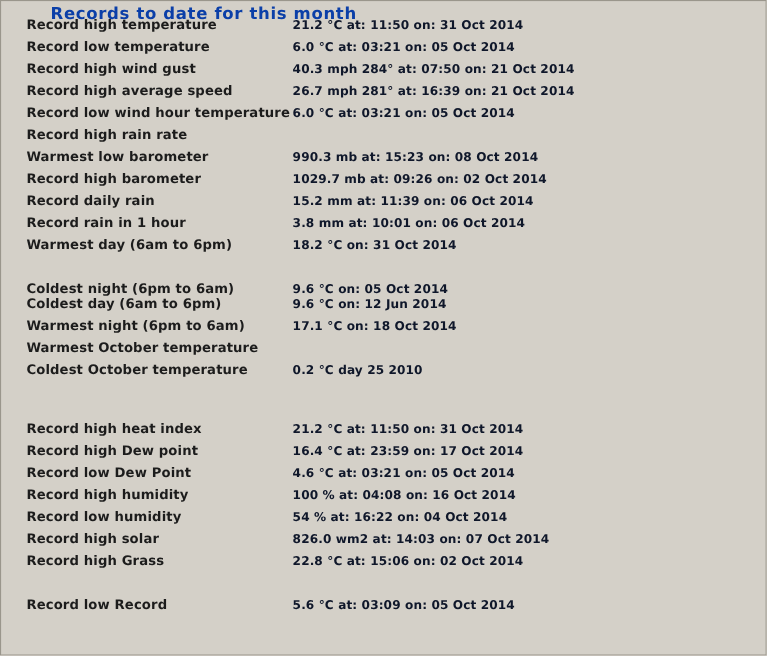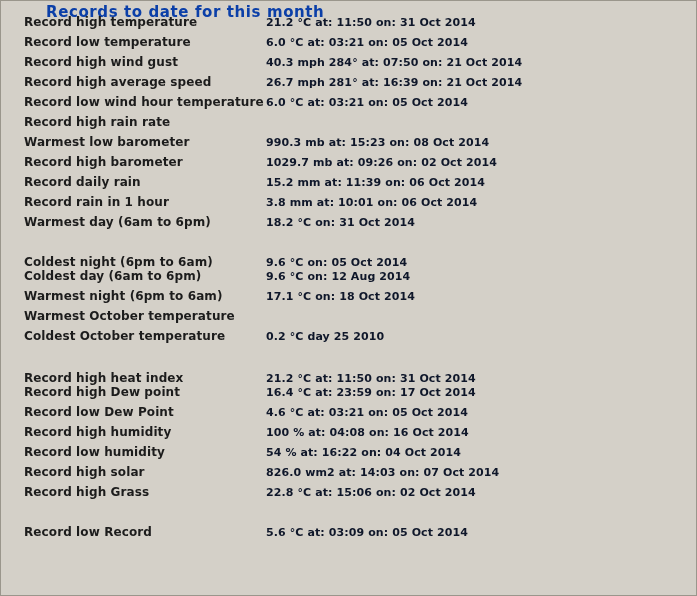--- a/index.html
+++ b/index.html
@@ -40,22 +40,21 @@
   .row {
     display: flex;
     align-items: baseline;
     height: 20px;
   }
   .row.gap-small {
     margin-top: 14px;
     align-items: flex-end;
   }
   .row.gap-big {
-    margin-top: 16px;
-    align-items: flex-end;
+    margin-top: 34px;
   }
   .label {
     width: 265px;
     padding-left: 23px;
     box-sizing: border-box;
     font-size: 12px;
     font-weight: bold;
     color: #1c1c1c;
     white-space: nowrap;
     letter-spacing: 0.1px;
@@ -116,21 +115,21 @@
       <div class="row">
         <div class="label">Warmest day (6am to 6pm)</div>
         <div class="value">18.2 °C   on: 31 Oct 2014</div>
       </div>
       <div class="row gap-small">
         <div class="label">Coldest night (6pm to 6am)</div>
         <div class="value">9.6 °C   on: 05 Oct 2014</div>
       </div>
       <div class="row">
         <div class="label">Coldest day (6am to 6pm)</div>
-        <div class="value">9.6 °C   on: 12 Aug 2014</div>
+        <div class="value">9.6 °C   on: 12 Jun 2014</div>
       </div>
       <div class="row">
         <div class="label">Warmest night (6pm to 6am)</div>
         <div class="value">17.1 °C   on: 18 Oct 2014</div>
       </div>
       <div class="row">
         <div class="label">Warmest October temperature</div>
       </div>
       <div class="row">
         <div class="label">Coldest October temperature</div>

